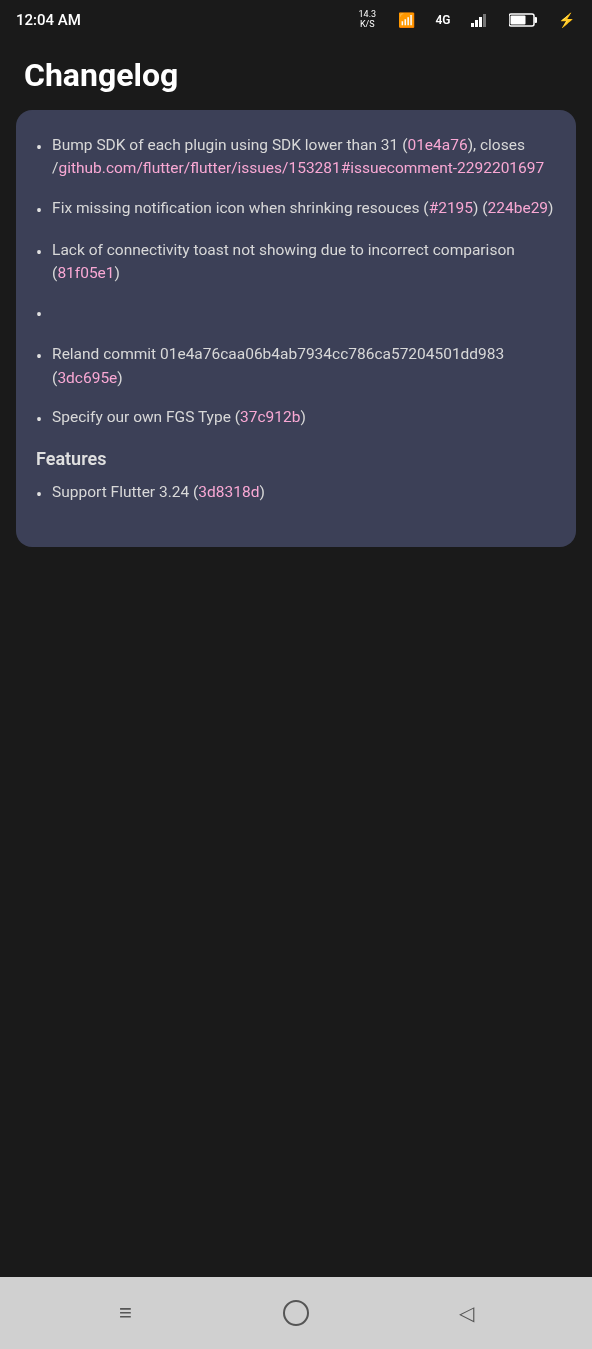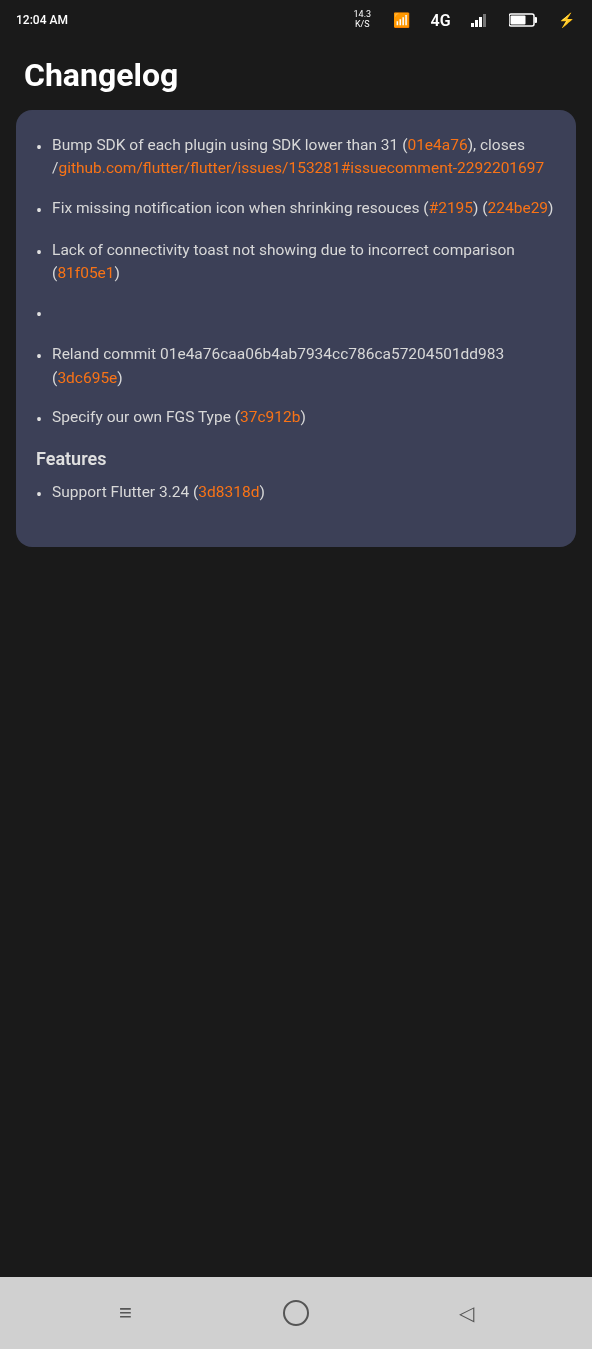--- a/index.html
+++ b/index.html
@@ -17,21 +17,21 @@
 
     .status-bar {
       display: flex;
       justify-content: space-between;
       align-items: center;
       padding: 8px 16px 4px 16px;
       height: 36px;
     }
 
     .status-time {
-      font-size: 12px;
+      font-size: 15px;
       font-weight: 500;
       color: #ffffff;
     }
 
     .status-icons {
       display: flex;
       align-items: center;
       gap: 20px;
       font-size: 11px;
       color: #ffffff;
@@ -104,21 +104,21 @@
       margin-top: 1px;
     }
 
     .bullet-text {
       font-size: 15.5px;
       line-height: 1.5;
       color: #d8d8d8;
     }
 
     .link {
-      color: #f97316;
+      color: #f9a8d4;
     }
 
     .features-section {
       margin-top: 4px;
     }
 
     .nav-bar {
       height: 72px;
       background-color: #d0d0d0;
       display: flex;
@@ -156,21 +156,21 @@
 <div class="status-bar">
   <span class="status-time">12:04 AM</span>
   <div class="status-icons">
     <div class="status-data-speed">
       <span>14.3</span>
       <span>K/S</span>
     </div>
 
     <span style="font-size:14px;">📶</span>
 
-    <span style="font-size:16px; font-weight:600;">4G</span>
+    <span style="font-size:12px; font-weight:600;">4G</span>
 
     <svg width="18" height="14" viewBox="0 0 18 14">
       <rect x="0" y="10" width="3" height="4" fill="white"></rect>
       <rect x="4" y="7" width="3" height="7" fill="white"></rect>
       <rect x="8" y="4" width="3" height="10" fill="white"></rect>
       <rect x="12" y="1" width="3" height="13" fill="white" opacity="0.4"></rect>
     </svg>
 
     <svg width="30" height="14" viewBox="0 0 30 14">
       <rect x="0" y="1" width="25" height="12" rx="2" ry="2" fill="none" stroke="white" stroke-width="1.5"></rect>

